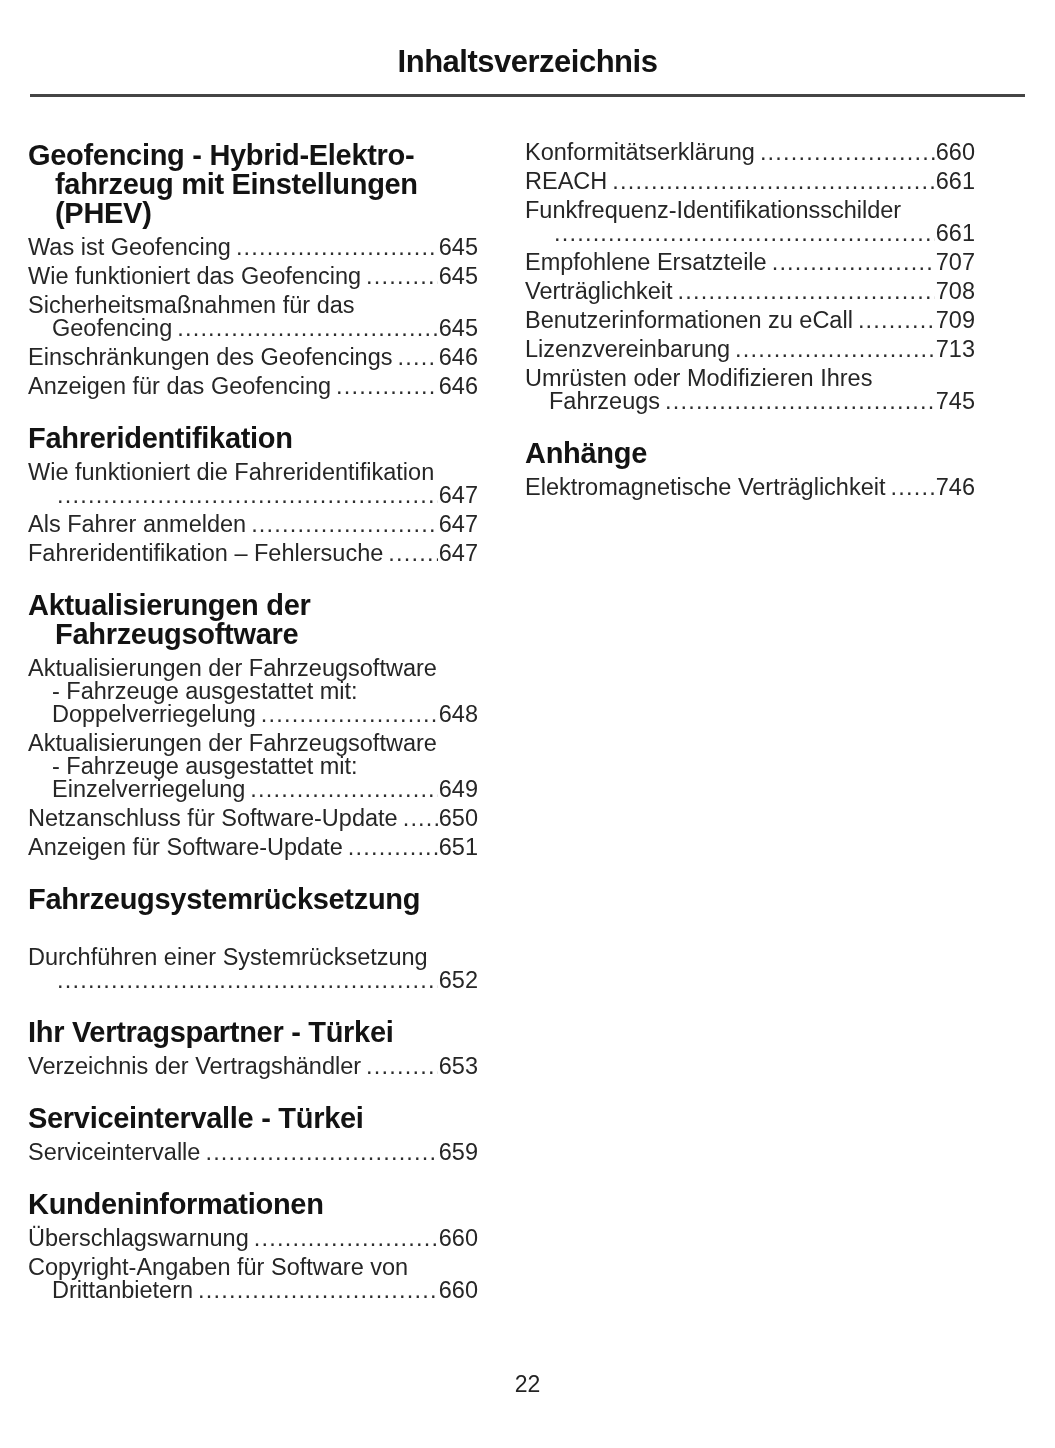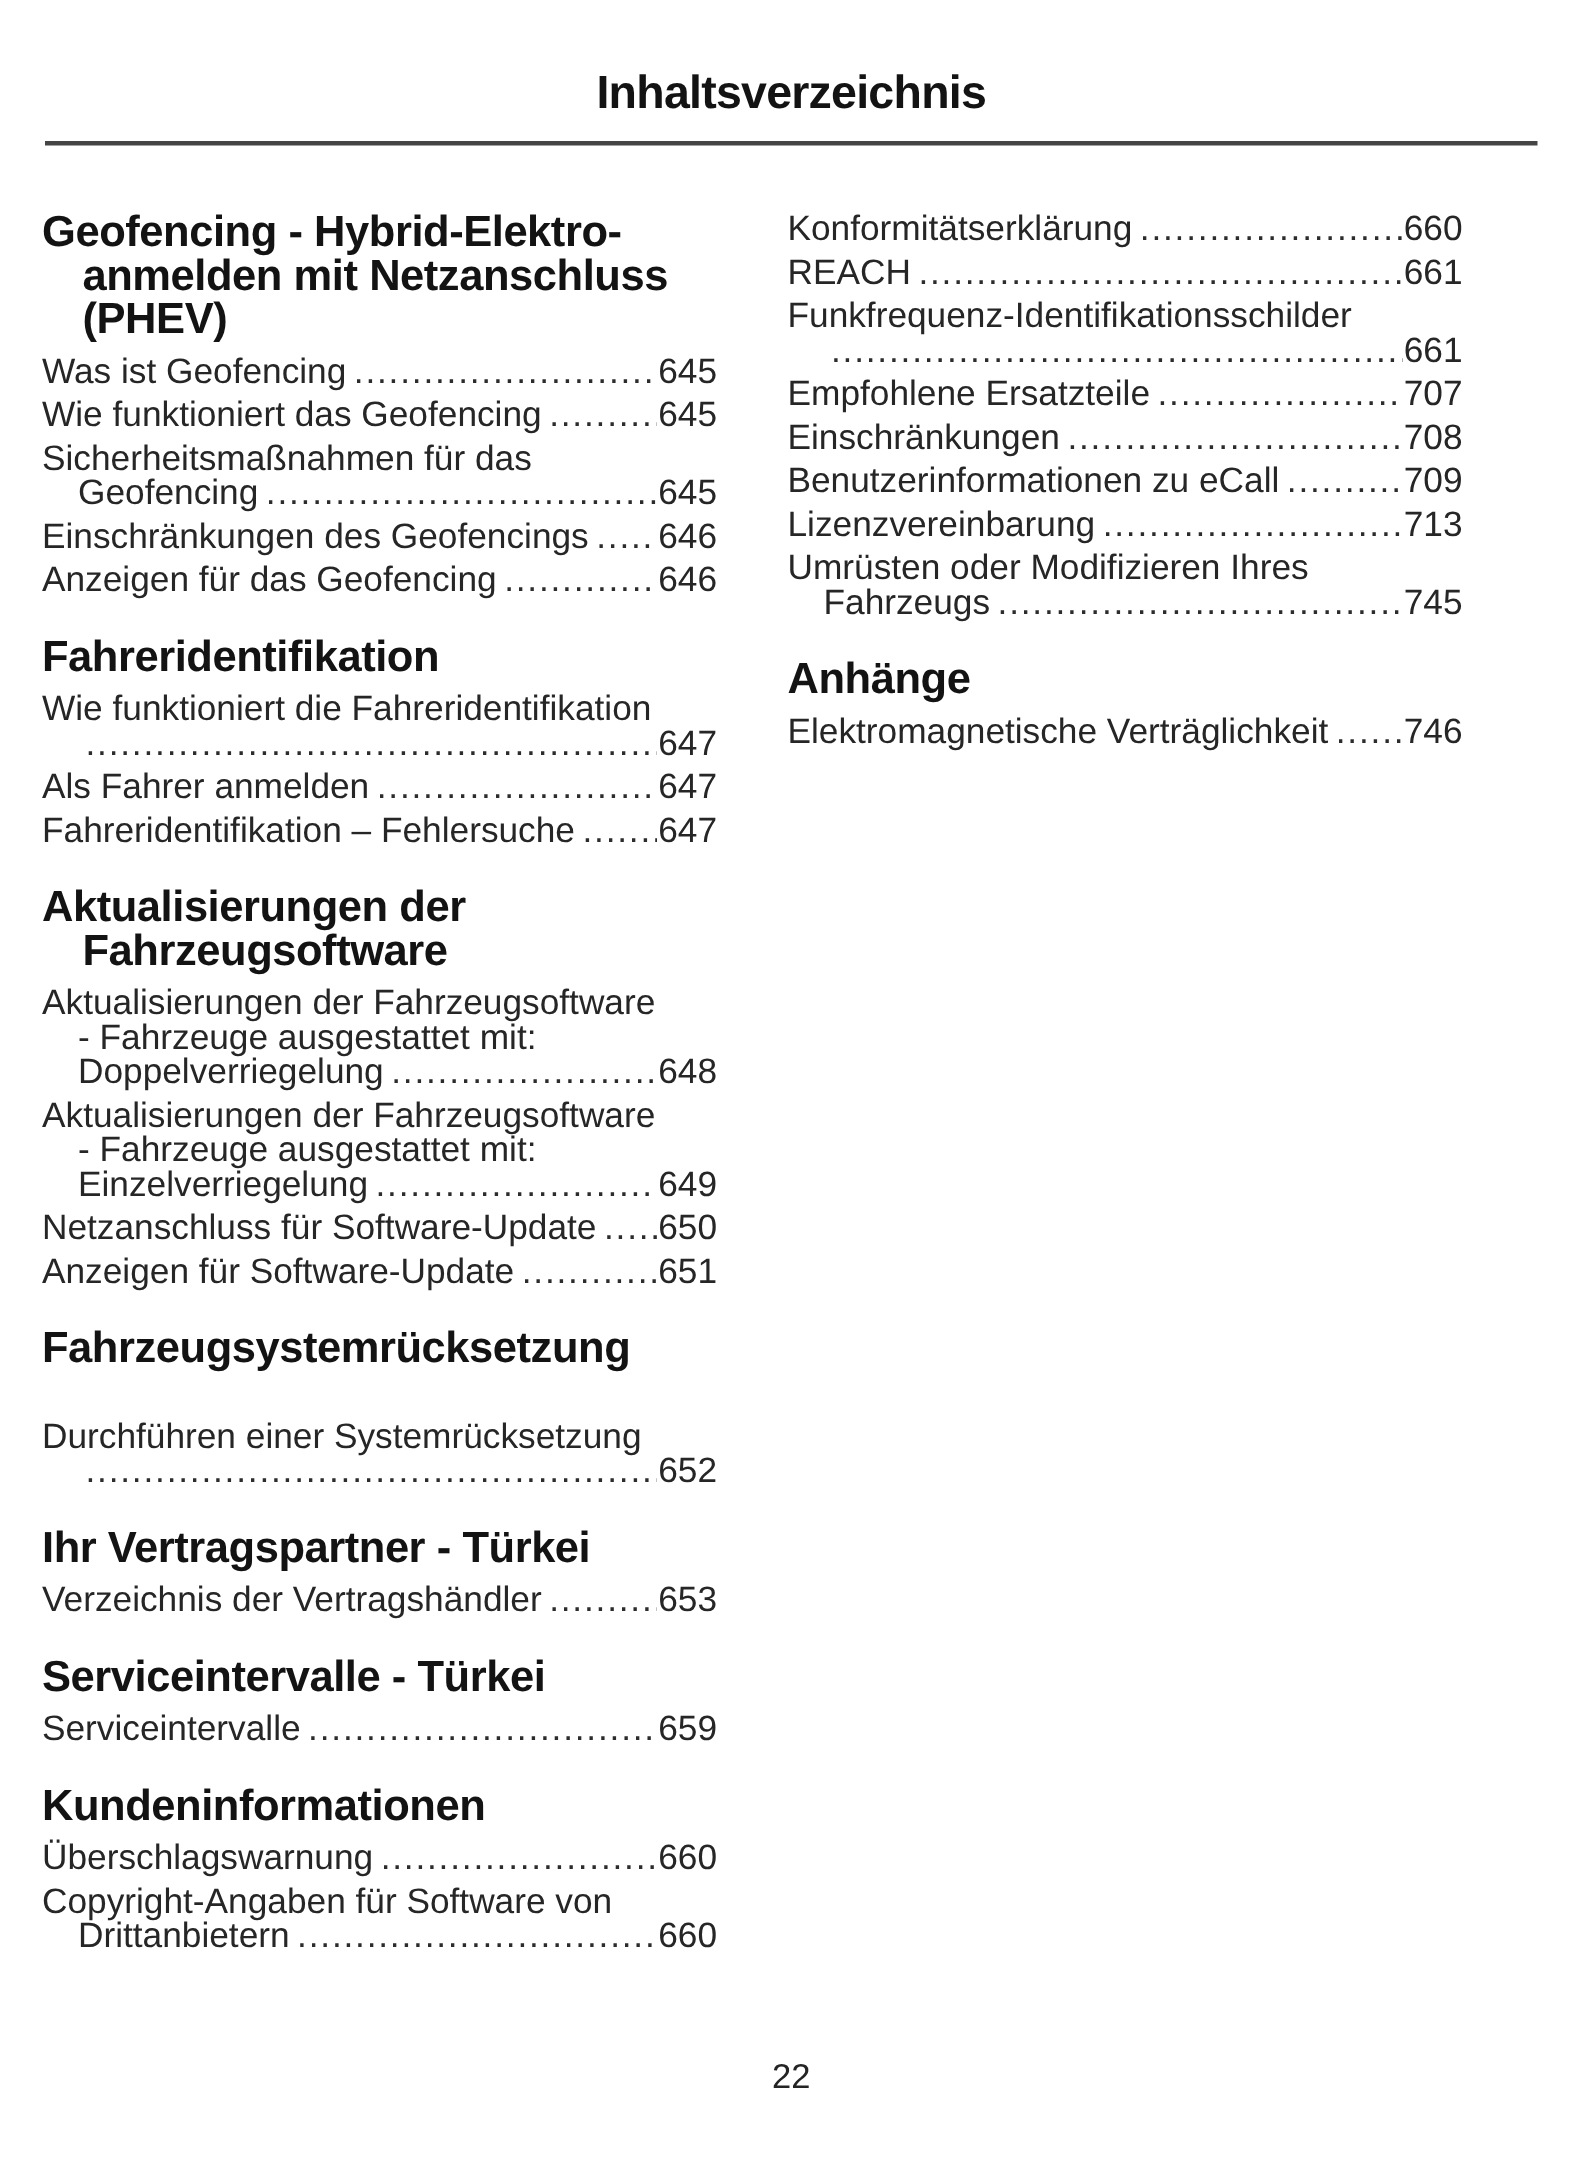--- a/index.html
+++ b/index.html
@@ -95,21 +95,21 @@
 <body>
 
 <div class="page">
   <h1 class="title">Inhaltsverzeichnis</h1>
   <hr class="rule">
   <main class="content">
     <div class="col" id="col-left">
         <section class="toc-section">
           <h2 class="heading">
             <div class="h-line">Geofencing - Hybrid-Elektro-</div>
-            <div class="h-line h-cont">anmelden mit Netzanschluss</div>
+            <div class="h-line h-cont">fahrzeug mit Einstellungen</div>
             <div class="h-line h-cont">(PHEV)</div>
           </h2>
           <div class="entry">
             <div class="eline leader">
               <span class="lbl">Was ist Geofencing</span>
               <span class="dots">............................................................................................................................................................................................................................................................................................................</span>
               <span class="pg">645</span>
             </div>
           </div>
           <div class="entry">
@@ -291,21 +291,21 @@
           </div>
           <div class="entry">
             <div class="eline leader">
               <span class="lbl">Empfohlene Ersatzteile</span>
               <span class="dots">............................................................................................................................................................................................................................................................................................................</span>
               <span class="pg">707</span>
             </div>
           </div>
           <div class="entry">
             <div class="eline leader">
-              <span class="lbl">Einschränkungen</span>
+              <span class="lbl">Verträglichkeit</span>
               <span class="dots">............................................................................................................................................................................................................................................................................................................</span>
               <span class="pg">708</span>
             </div>
           </div>
           <div class="entry">
             <div class="eline leader">
               <span class="lbl">Benutzerinformationen zu eCall</span>
               <span class="dots">............................................................................................................................................................................................................................................................................................................</span>
               <span class="pg">709</span>
             </div>

